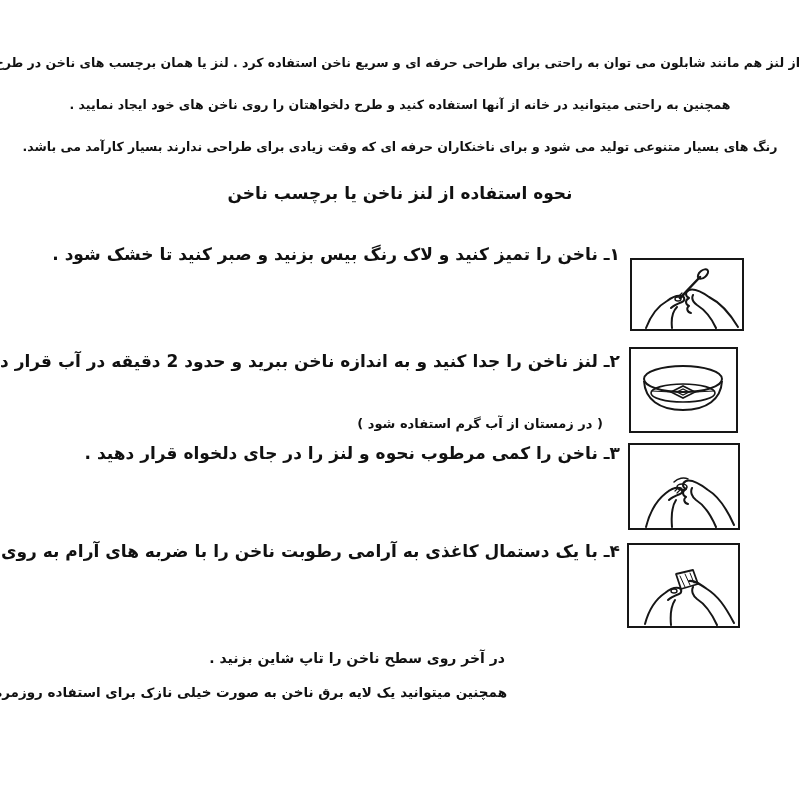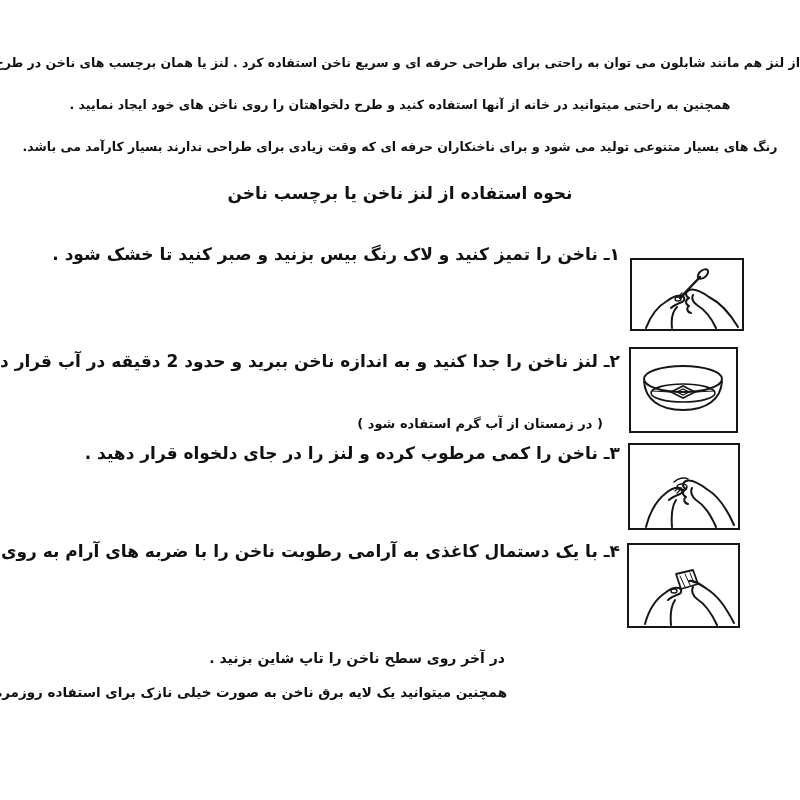--- a/index.html
+++ b/index.html
@@ -61,21 +61,21 @@
         <ellipse cx="52" cy="30" rx="39" ry="13"></ellipse>
         <path d="M13 32 C14 50 28 61 52 61 C76 61 90 50 91 32"></path>
         <ellipse cx="52" cy="44" rx="32" ry="9" stroke-width="1.6"></ellipse>
         <path d="M40 43 L52 37 L64 43 L52 49 Z" stroke-width="1.6"></path>
         <path d="M46 43 L52 40 L58 43 L52 46 Z" stroke-width="1.2"></path>
         <path d="M40 43 L21 42 M64 43 L83 42" stroke-width="1.2"></path>
       </g>
     </svg>
   </div>
 
-  <div class="step-text s3t">۳ـ ناخن را کمی مرطوب کرده و لنز را در جای دلخواه قرار دهید .</div>
+  <div class="step-text s3t">۳ـ ناخن را کمی مرطوب نحوه و لنز را در جای دلخواه قرار دهید .</div>
   <div class="illus b3">
     <svg viewBox="0 0 108 83">
       <g fill="none" stroke="#161616" stroke-width="2" stroke-linecap="round" stroke-linejoin="round">
         <path d="M104 80 C96 62 88 51 78 45 C70 39 62 34 56 36 C52 38 52 42 56 44 C52 46 52 50 56 52 C53 54 54 58 58 59"></path>
         <path d="M86 82 C80 68 74 60 66 55 C62 52 60 47 62 43"></path>
         <ellipse cx="52" cy="42" rx="5" ry="3" stroke-width="1.6"></ellipse>
         <path d="M44 37 C48 33 54 32 58 34" stroke-width="1.5"></path>
         <path d="M16 82 C20 66 27 55 36 48 C41 44 46 42 50 43 C53 44 53 48 50 49 C45 51 41 53 39 55"></path>
         <path d="M42 82 C41 70 42 61 46 55"></path>
         <path d="M45 46 L48 43 M47 48 L50 45" stroke-width="1.2"></path>

